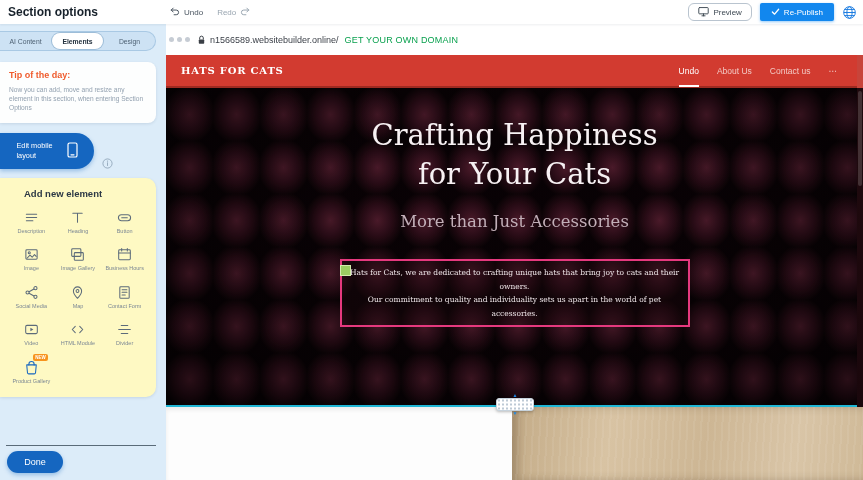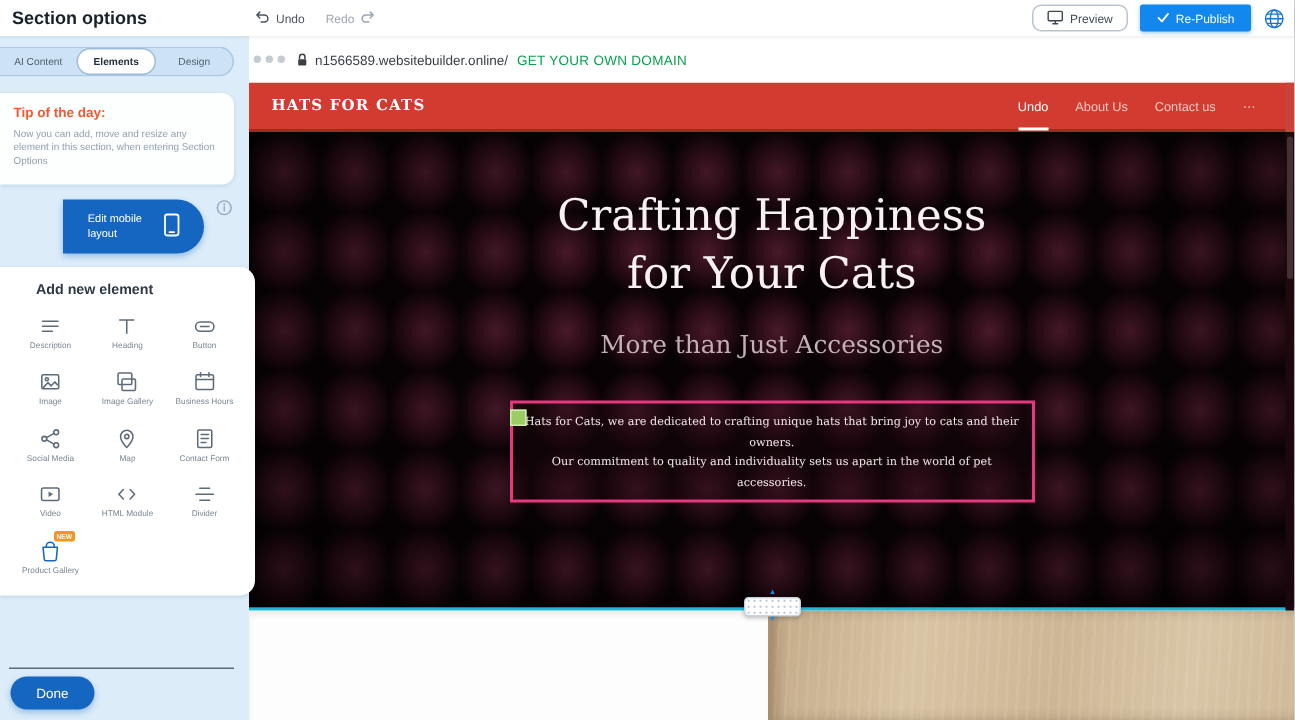--- a/index.html
+++ b/index.html
@@ -30,27 +30,27 @@
   .sidebar { position:absolute; top:24px; left:0; width:166px; height:456px; background:#dcecf9; z-index:30; }
   .tabs { margin-top:7px; width:156px; height:20px; display:flex; background:#cde2f4;
           border:1px solid #a9c9e4; border-left:none; border-radius:0 10px 10px 0; }
   .tab { flex:1; display:flex; align-items:center; justify-content:center; font-size:6.8px; color:#4e6274; cursor:pointer; }
   .tab.active { background:#fff; border-radius:9px; margin:1px; color:#22303d; font-weight:bold;
                 box-shadow:0 0 0 1px #9dbdd8; }
   .tip-card { margin-top:11px; width:156px; background:#fdfefe; border-radius:0 8px 8px 0; padding:8px 9px 10px 9px;
               box-shadow:0 1px 3px rgba(30,60,90,.12); }
   .tip-title { font-size:9px; font-weight:bold; color:#ef5b2d; }
   .tip-body { margin-top:5px; font-size:6.6px; line-height:1.4; color:#93a1b0; }
-  .edit-mobile-row { margin-top:10px; display:flex; align-items:flex-start;padding-left:42px; }
+  .edit-mobile-row { margin-top:10px; display:flex; align-items:flex-end; }
   .btn-edit-mobile { width:94px; height:36px; background:#1566c0; border:none; border-radius:0 18px 18px 0;
                      color:#fff; font-size:7.3px; display:flex; align-items:center; justify-content:center; gap:6px;
                      cursor:pointer; box-shadow:0 2px 4px rgba(21,102,192,.35); text-align:left; }
   .btn-edit-mobile .lbl { width:44px; line-height:1.3; }
   .info-dot { margin-left:8px; cursor:pointer; display:flex; }
-  .panel { margin-top:9px; width:170px; background:#ffffff; border-radius:0 10px 10px 0; padding:10px 8px 12px 8px;
+  .panel { margin-top:9px; width:156px; background:#fef9c3; border-radius:0 10px 10px 0; padding:10px 8px 12px 8px;
            box-shadow:0 1px 3px rgba(30,60,90,.12); }
   .panel-title { font-size:9.5px; font-weight:bold; color:#2c3845; padding-left:16px; margin-bottom:9px; }
   .el-grid { display:grid; grid-template-columns:repeat(3,1fr); row-gap:11px; }
   .el-item { display:flex; flex-direction:column; align-items:center; cursor:pointer; position:relative; }
   .el-icon { height:17px; display:flex; align-items:flex-end; color:#5c6b7a; position:relative; }
   .el-icon svg { stroke:currentColor; fill:none; stroke-width:1.1; stroke-linecap:round; stroke-linejoin:round; }
   .el-icon.blue { color:#1566c0; }
   .el-label { margin-top:3px; font-size:5.5px; line-height:1.2; color:#7b8794; text-align:center; max-width:42px; }
   .badge-new { position:absolute; top:-4px; right:-9px; background:#f7941d; color:#fff; font-size:4.5px;
                font-weight:bold; padding:1px 2px; border-radius:2px; }
@@ -75,21 +75,21 @@
                letter-spacing:.8px; }
   .site-nav { position:absolute; right:26px; display:flex; align-items:center; gap:18px; height:100%; }
   .nav-item { font-size:8.5px; color:#f2c8c3; cursor:pointer; display:flex; align-items:center; height:100%; }
   .nav-item.active { color:#fff; border-bottom:2px solid #fff; margin-bottom:-2px; }
 
   .hero { position:absolute; top:33px; left:0; width:100%; height:317px; background-color:#0b0307;
           background-image:radial-gradient(ellipse at 50% 50%, rgba(175,62,98,.38) 0%, rgba(92,26,46,.34) 45%, rgba(8,2,4,.9) 78%);
           background-size:47px 53px; }
   .hero::after { content:""; position:absolute; inset:0;
           background:radial-gradient(ellipse at 50% 42%, rgba(0,0,0,0) 30%, rgba(0,0,0,.5) 100%); pointer-events:none; }
-  .hero-content { position:relative; z-index:2; padding-top:36px; text-align:center; }
+  .hero-content { position:relative; z-index:2; padding-top:28px; text-align:center; }
   .hero-headline { font-family:"DejaVu Serif", serif; font-size:29px; line-height:1.35; color:#f7f1f3;
                    font-weight:400; max-width:330px; margin:0 auto; }
   .hero-sub { margin-top:18px; font-family:"DejaVu Serif", serif; font-size:16.5px; color:#c2afb8; }
   .hero-textbox { position:relative; margin:28px auto 0 auto; width:350px; border:2px solid #e5397e;
                   background:rgba(28,8,14,.38); padding:5px 8px; }
   .hero-body-line { font-size:7.5px; line-height:1.8; color:#efe6e9; font-family:"DejaVu Serif", serif; }
   .drag-handle-green { position:absolute; left:-2px; top:4px; width:11px; height:11px; background:#9ccd63;
                        border:1px solid #d3ecae; cursor:grab; }
 
   .section-line { position:absolute; top:350px; left:0; width:100%; height:2px; background:#1fb6d5; z-index:3; }

